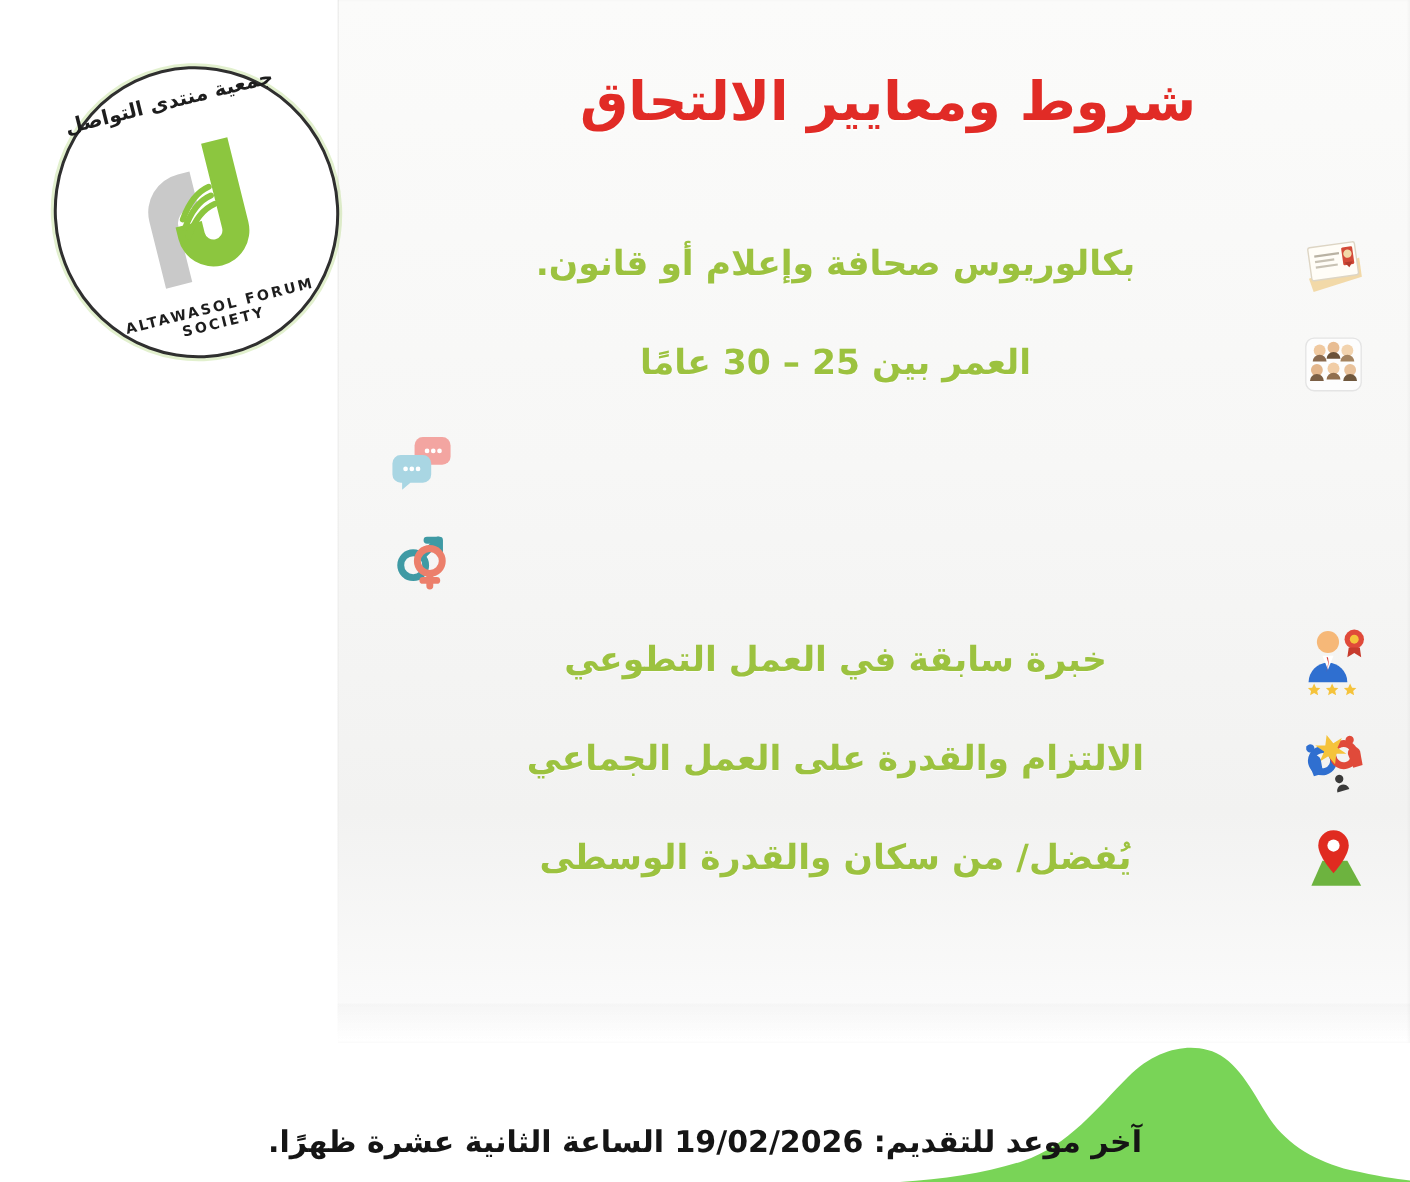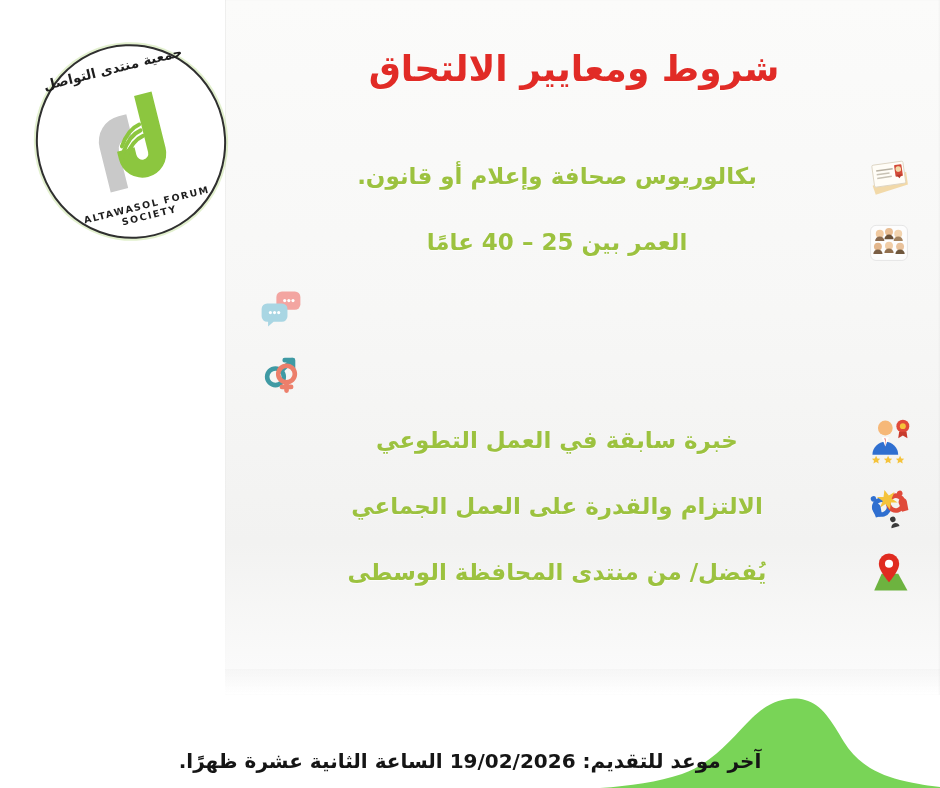--- a/index.html
+++ b/index.html
@@ -97,21 +97,21 @@
     position:absolute;
     left:50%; top:50%;
     transform:translate(-50%,-50%);
     width:108px; height:104px;
   }
 
   
   .title{
     position:absolute;
     top:48px;
-    left:244px;
+    left:262px;
     width:660px;
     text-align:center;
     color:#e12b26;
     font-size:36px;
     font-weight:bold;
     direction:rtl;
     text-shadow:0 1px 0 rgba(255,255,255,0.7);
     line-height:1.15;
   }
 
@@ -250,21 +250,21 @@
               <path d="M31 25 a5 5 0 0 1 10 0z" fill="#a4835f"></path>
             <circle cx="14" cy="31" r="4.3" fill="#e3b68c"></circle>
               <path d="M9 39 a5 5 0 0 1 10 0z" fill="#7b5f45"></path>
             <circle cx="26" cy="30" r="4.3" fill="#f1cda6"></circle>
               <path d="M21 38 a5 5 0 0 1 10 0z" fill="#916f4e"></path>
             <circle cx="38" cy="31" r="4.3" fill="#e9c29b"></circle>
               <path d="M33 39 a5 5 0 0 1 10 0z" fill="#6f573d"></path>
           </g>
         </svg>
       </span>
-      <span class="req-text">العمر بين 25 – 40 عامًا</span>
+      <span class="req-text">العمر بين 25 – 30 عامًا</span>
     </div>
 
     <div class="req-row">
       <span class="req-icon">
         <svg viewBox="0 0 52 52" width="48" height="48" aria-hidden="true">
           <path d="M27 8 h14 a6 6 0 0 1 6 6 v8 a6 6 0 0 1 -6 6 h-14 a6 6 0 0 1 -6 -6 v-8 a6 6 0 0 1 6 -6 z" fill="#f3a5a1"></path>
           <circle cx="30" cy="18" r="1.7" fill="#fff"></circle>
             <circle cx="34.5" cy="18" r="1.7" fill="#fff"></circle>
             <circle cx="39" cy="18" r="1.7" fill="#fff"></circle>
           <path d="M11 21 h16 a6 6 0 0 1 6 6 v8 a6 6 0 0 1 -6 6 h-9 l-6 5 v-5 h-1 a6 6 0 0 1 -6 -6 v-8 a6 6 0 0 1 6 -6 z" fill="#a9d6e3"></path>
@@ -326,21 +326,21 @@
     </div>
 
     <div class="req-row">
       <span class="req-icon">
         <svg viewBox="0 0 52 52" width="48" height="48" aria-hidden="true">
           <path d="M10 46 L18 28 L36 28 L46 46 Z" fill="#6db33f"></path>
           <path d="M26 6 a11 11 0 0 1 11 11 c0 8 -11 20 -11 20 S15 25 15 17 A11 11 0 0 1 26 6 z" fill="#e02b20"></path>
           <circle cx="26" cy="17" r="4.4" fill="#ffffff"></circle>
         </svg>
       </span>
-      <span class="req-text">يُفضل/ من منتدى المحافظة الوسطى</span>
+      <span class="req-text">يُفضل/ من سكان والقدرة الوسطى</span>
     </div>
 
   </div>
 
   <div class="hill">
     <svg viewBox="0 0 340 110" width="340" height="110" preserveAspectRatio="none" aria-hidden="true">
       <path d="M0 110 C30 108, 58 104, 82 96 C112 86, 132 60, 152 40 C170 22, 190 18, 205 22
                C222 26, 232 44, 244 64 C256 84, 276 96, 300 102 C318 106, 330 108, 340 109 L340 110 Z" fill="#79d457"></path>
     </svg>
   </div>

